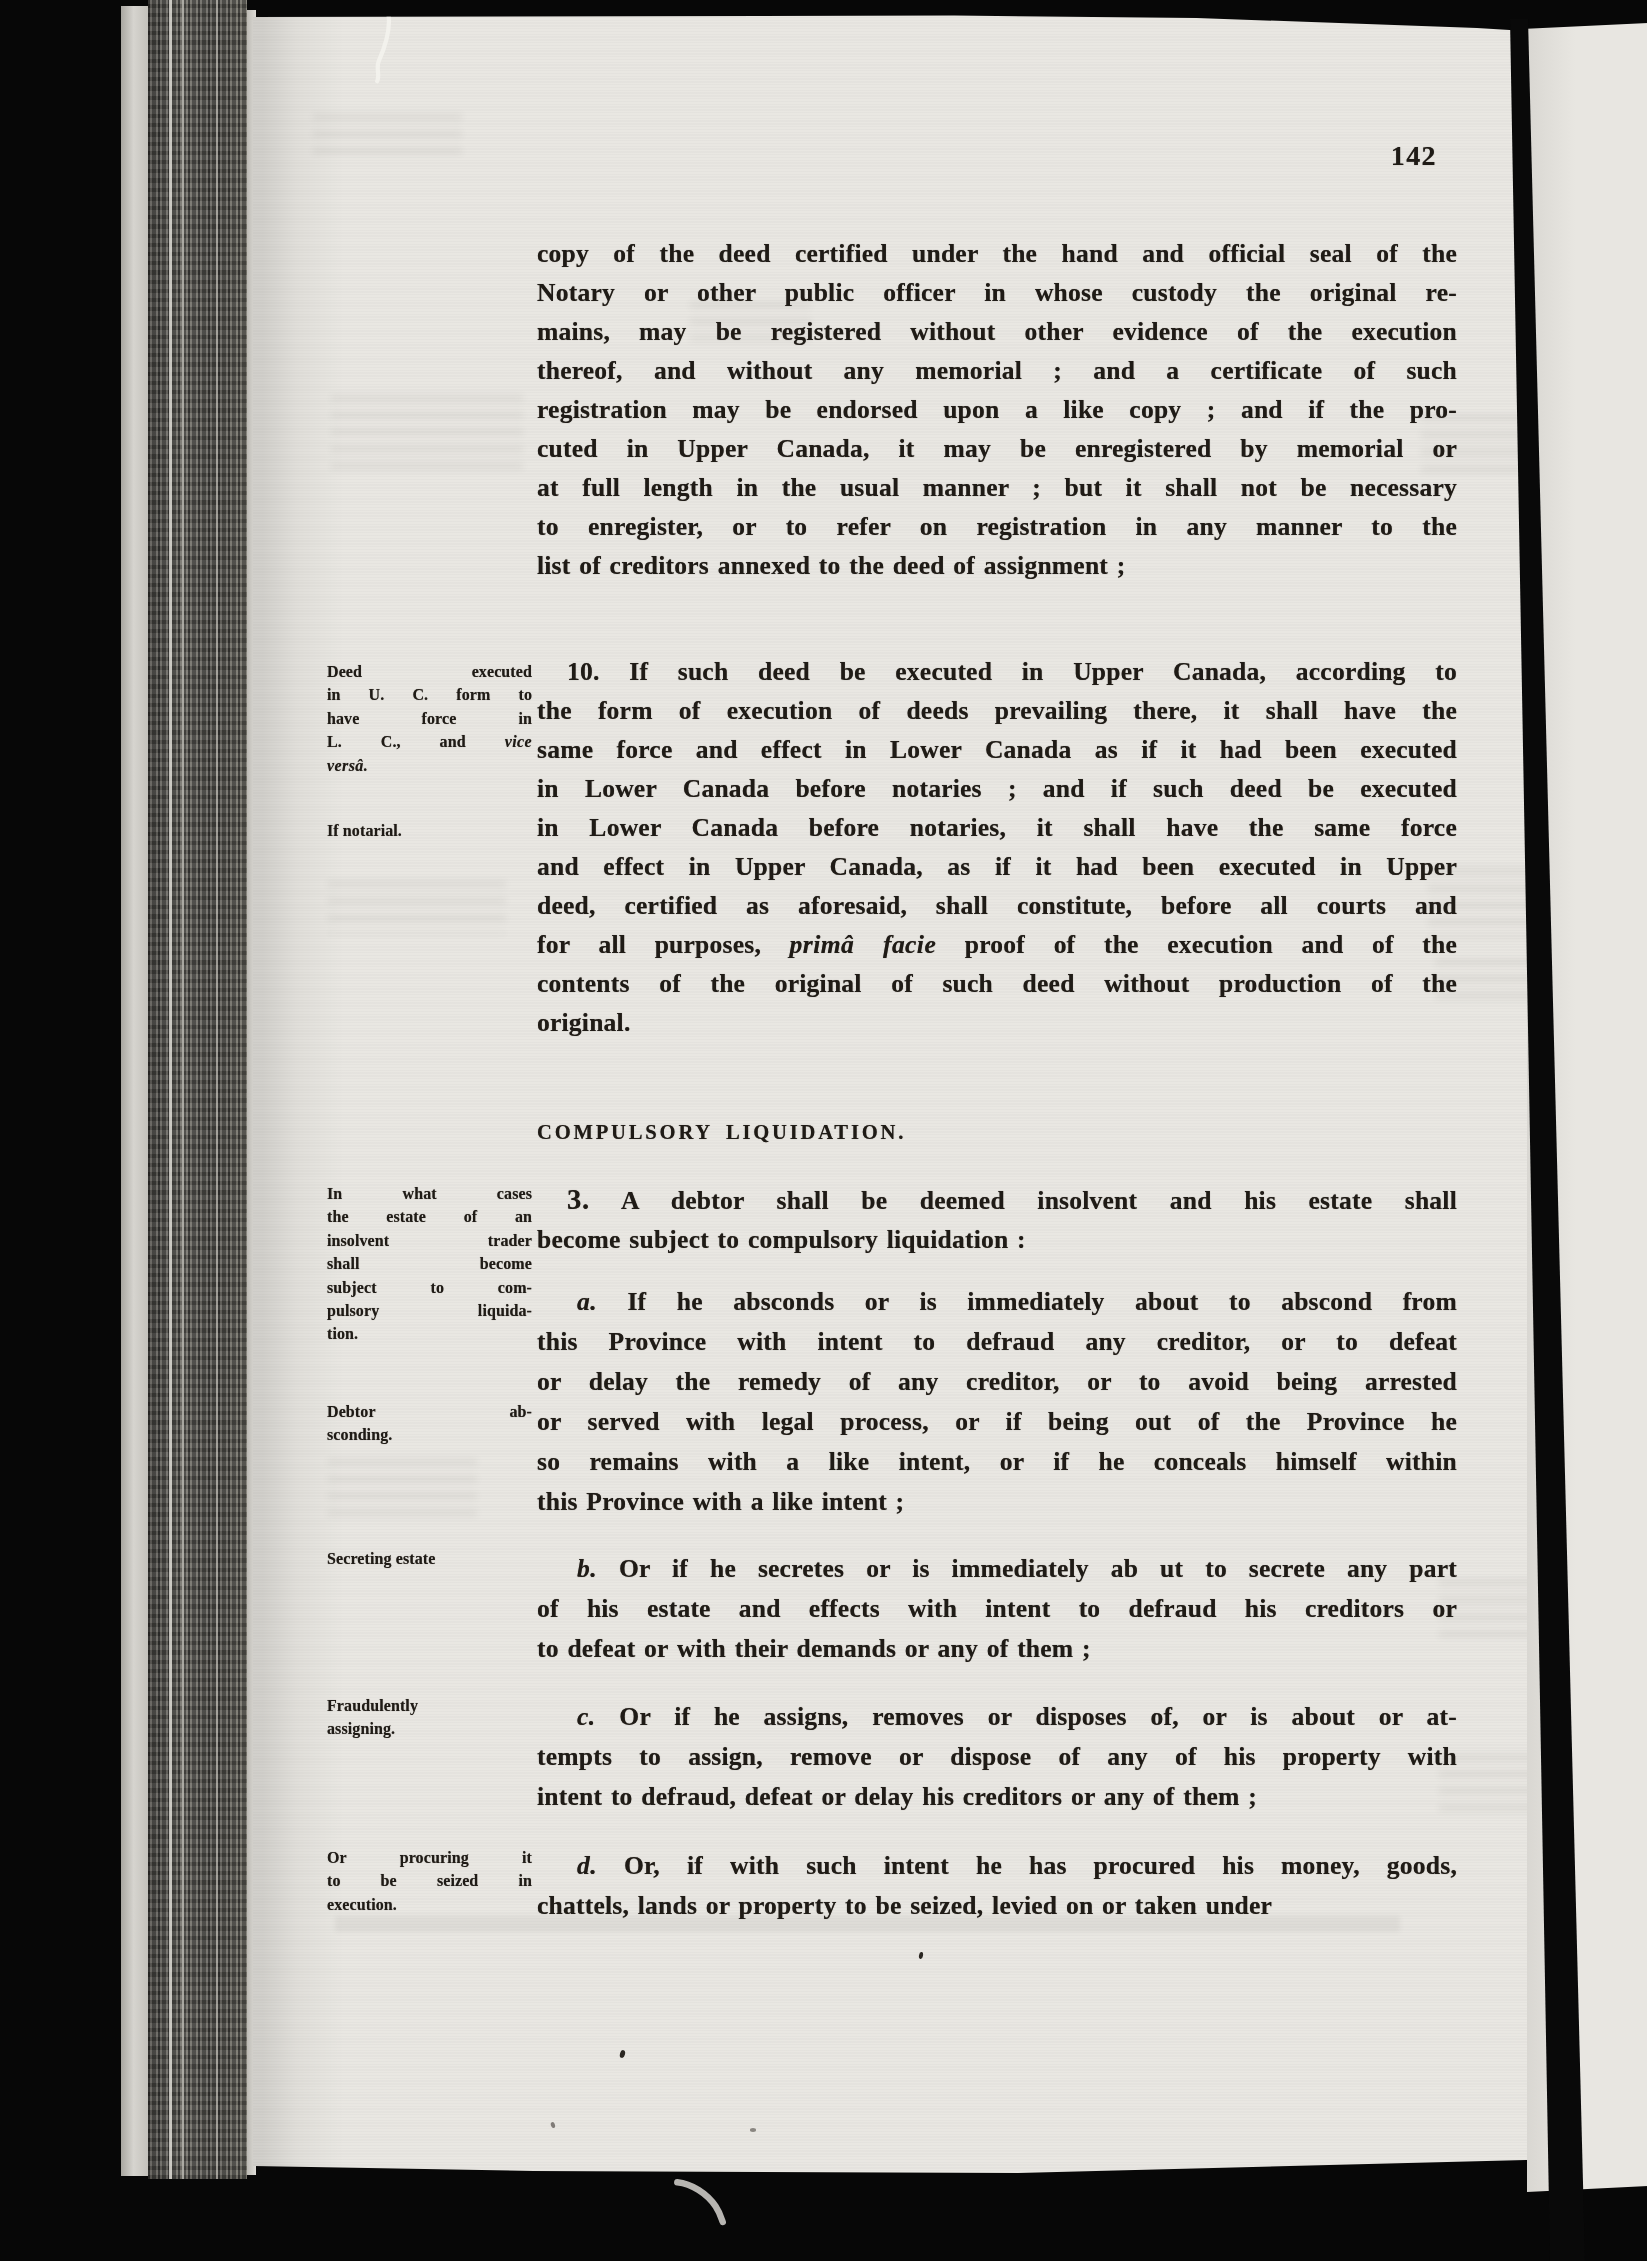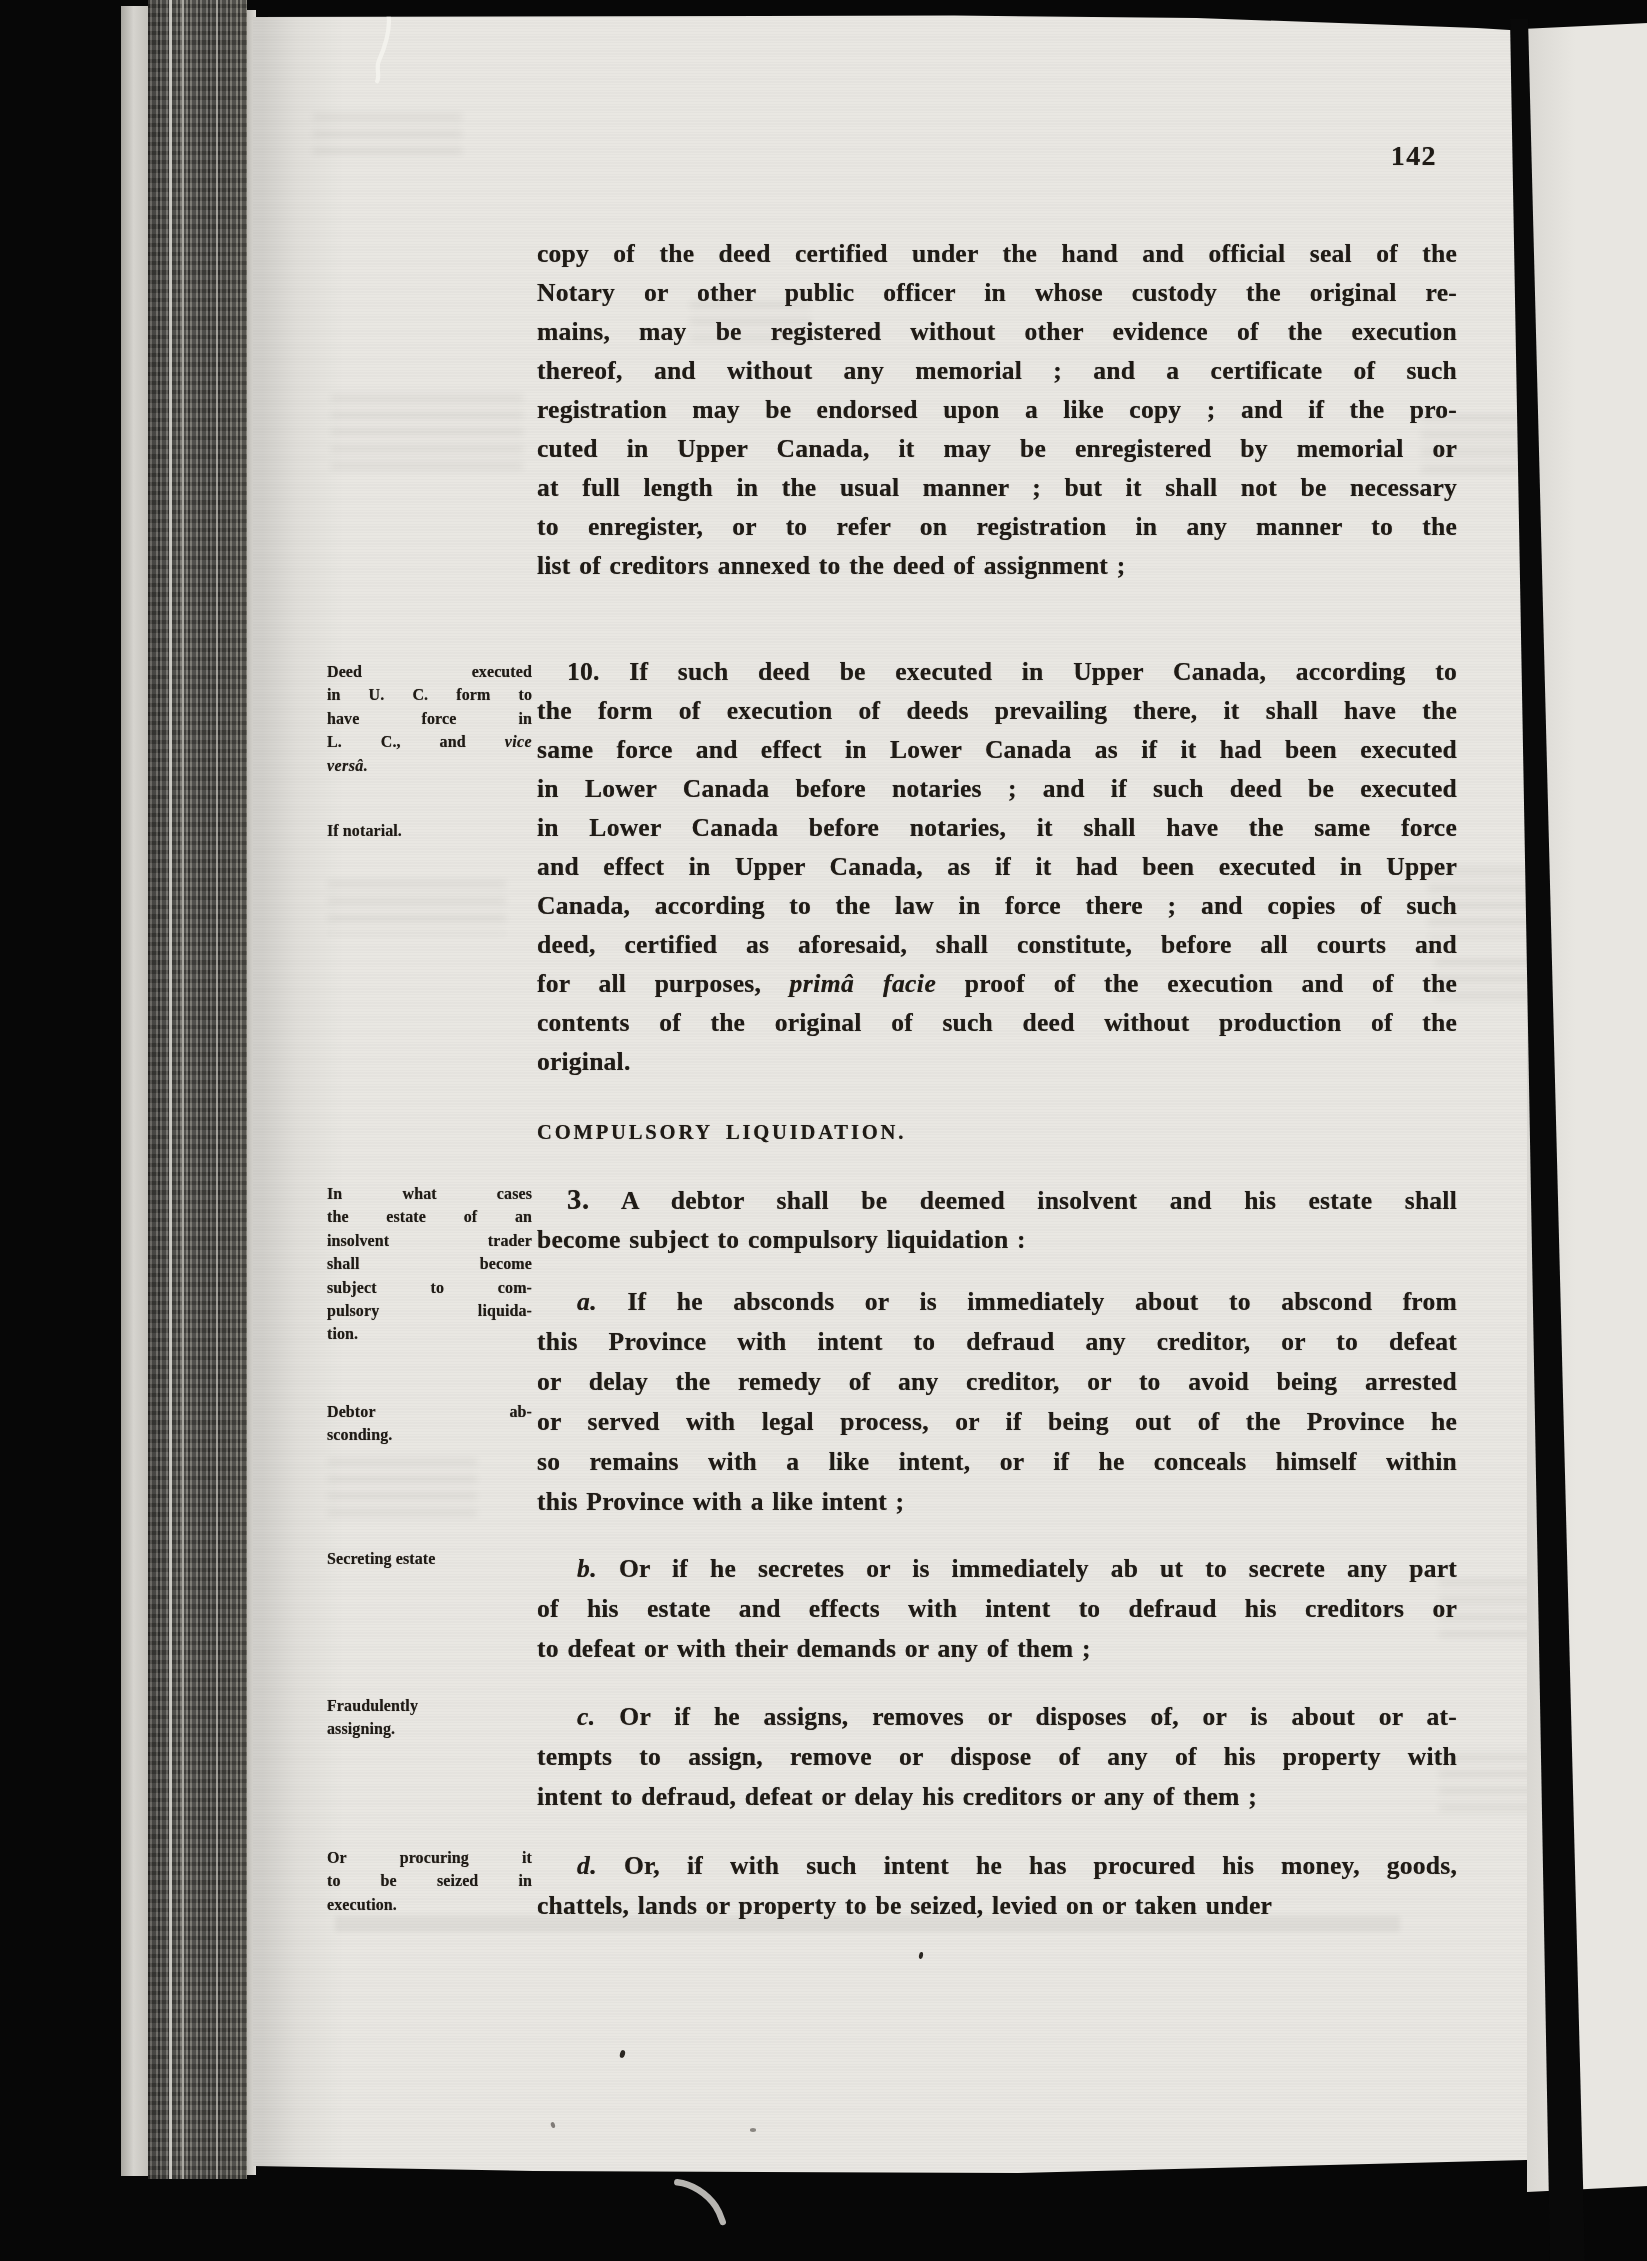--- a/index.html
+++ b/index.html
@@ -102,21 +102,20 @@
       <div class="tline">to enregister, or to refer on registration in any manner to the</div>
       <div class="tline last">list of creditors annexed to the deed of assignment ;</div>
     </div>
   <div class="block indent40" style="top:652px;">
       <div class="tline">10. If such deed be executed in Upper Canada, according to</div>
       <div class="tline">the form of execution of deeds prevailing there, it shall have the</div>
       <div class="tline">same force and effect in Lower Canada as if it had been executed</div>
       <div class="tline">in Lower Canada before notaries ; and if such deed be executed</div>
       <div class="tline">in Lower Canada before notaries, it shall have the same force</div>
       <div class="tline">and effect in Upper Canada, as if it had been executed in Upper</div>
-      <div class="tline">Canada, according to the law in force there ; and copies of such</div>
       <div class="tline">deed, certified as aforesaid, shall constitute, before all courts and</div>
       <div class="tline">for all purposes, <em>primâ facie</em> proof of the execution and of the</div>
       <div class="tline">contents of the original of such deed without production of the</div>
       <div class="tline last">original.</div>
     </div>
 
   <div class="heading">COMPULSORY LIQUIDATION.</div>
 
   <div class="block indent40" style="top:1180px;">
       <div class="tline"><strong>3.</strong> A debtor shall be deemed insolvent and his estate shall</div>

